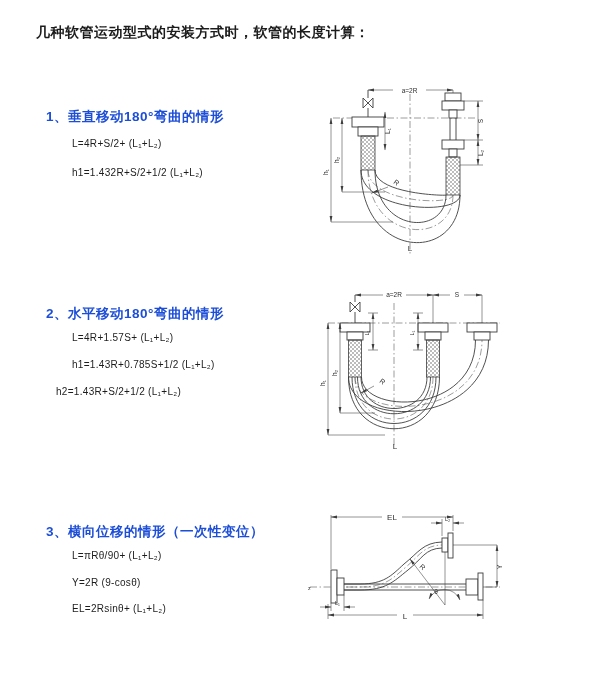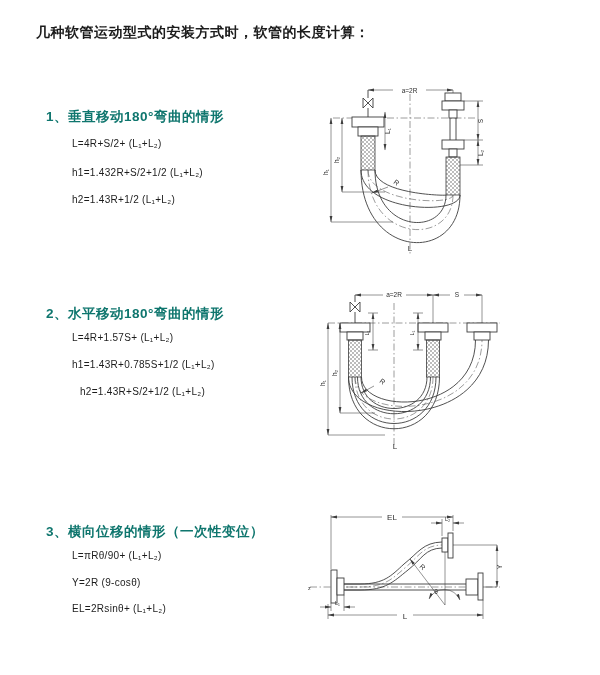--- a/index.html
+++ b/index.html
@@ -7,21 +7,21 @@
     position:relative;width:600px;height:675px;background:#ffffff;
     font-family:"Liberation Sans","DejaVu Sans",sans-serif;color:#222;
     overflow:hidden;margin:0 auto;
   }
   .title{
     position:absolute;font-size:14px;font-weight:700;letter-spacing:0.5px;
     white-space:nowrap;color:#1c1c1c;
   }
   .hd{
     position:absolute;font-size:13.5px;font-weight:700;letter-spacing:0.5px;
-    white-space:nowrap;color:#0f766e;
+    white-space:nowrap;color:#1d4ed8;
   }
   .fm{
     position:absolute;font-size:10px;font-weight:400;letter-spacing:0.3px;
     white-space:nowrap;color:#1c1c1c;
   }
   svg{position:absolute;overflow:visible;}
   .ol{stroke:#3d3d3d;stroke-width:0.9;fill:none;}
   .olf{stroke:#3d3d3d;stroke-width:0.9;fill:#ffffff;}
   .dl{stroke:#3d3d3d;stroke-width:0.55;fill:none;}
   .cl{stroke:#4a4a4a;stroke-width:0.55;fill:none;stroke-dasharray:7 2.5 1.5 2.5;}
@@ -34,26 +34,25 @@
 </head>
 <body>
 
 <div class="page">
 
   <div class="title" style="left:36px;top:24px">几种软管运动型式的安装方式时，软管的长度计算：</div>
 
   <div class="hd" style="left:46px;top:108px">1、垂直移动180°弯曲的情形</div>
   <div class="fm" style="left:72px;top:138px">L=4R+S/2+ (L₁+L₂)</div>
   <div class="fm" style="left:72px;top:167px">h1=1.432R+S/2+1/2 (L₁+L₂)</div>
-  <div class="fm" style="left:72px;top:194px">h2=1.43R+1/2 (L₁+L₂)</div>
 
   <div class="hd" style="left:46px;top:305px">2、水平移动180°弯曲的情形</div>
   <div class="fm" style="left:72px;top:332px">L=4R+1.57S+ (L₁+L₂)</div>
   <div class="fm" style="left:72px;top:359px">h1=1.43R+0.785S+1/2 (L₁+L₂)</div>
-  <div class="fm" style="left:80px;top:386px">h2=1.43R+S/2+1/2 (L₁+L₂)</div>
+  <div class="fm" style="left:56px;top:386px">h2=1.43R+S/2+1/2 (L₁+L₂)</div>
 
   <div class="hd" style="left:46px;top:523px">3、横向位移的情形（一次性变位）</div>
   <div class="fm" style="left:72px;top:550px">L=πRθ/90+ (L₁+L₂)</div>
   <div class="fm" style="left:72px;top:577px">Y=2R (9-cosθ)</div>
   <div class="fm" style="left:72px;top:603px">EL=2Rsinθ+ (L₁+L₂)</div>
 
   <svg style="left:313px;top:80px" width="280" height="185" viewBox="0 0 280 185">
     <defs>
       <marker id="ar1" viewBox="0 0 10 5" refX="9.5" refY="2.5" markerWidth="7" markerHeight="3.2" markerUnits="userSpaceOnUse" orient="auto-start-reverse">
         <path d="M0,0.3 L10,2.5 L0,4.7 Z" fill="#3d3d3d"></path>

